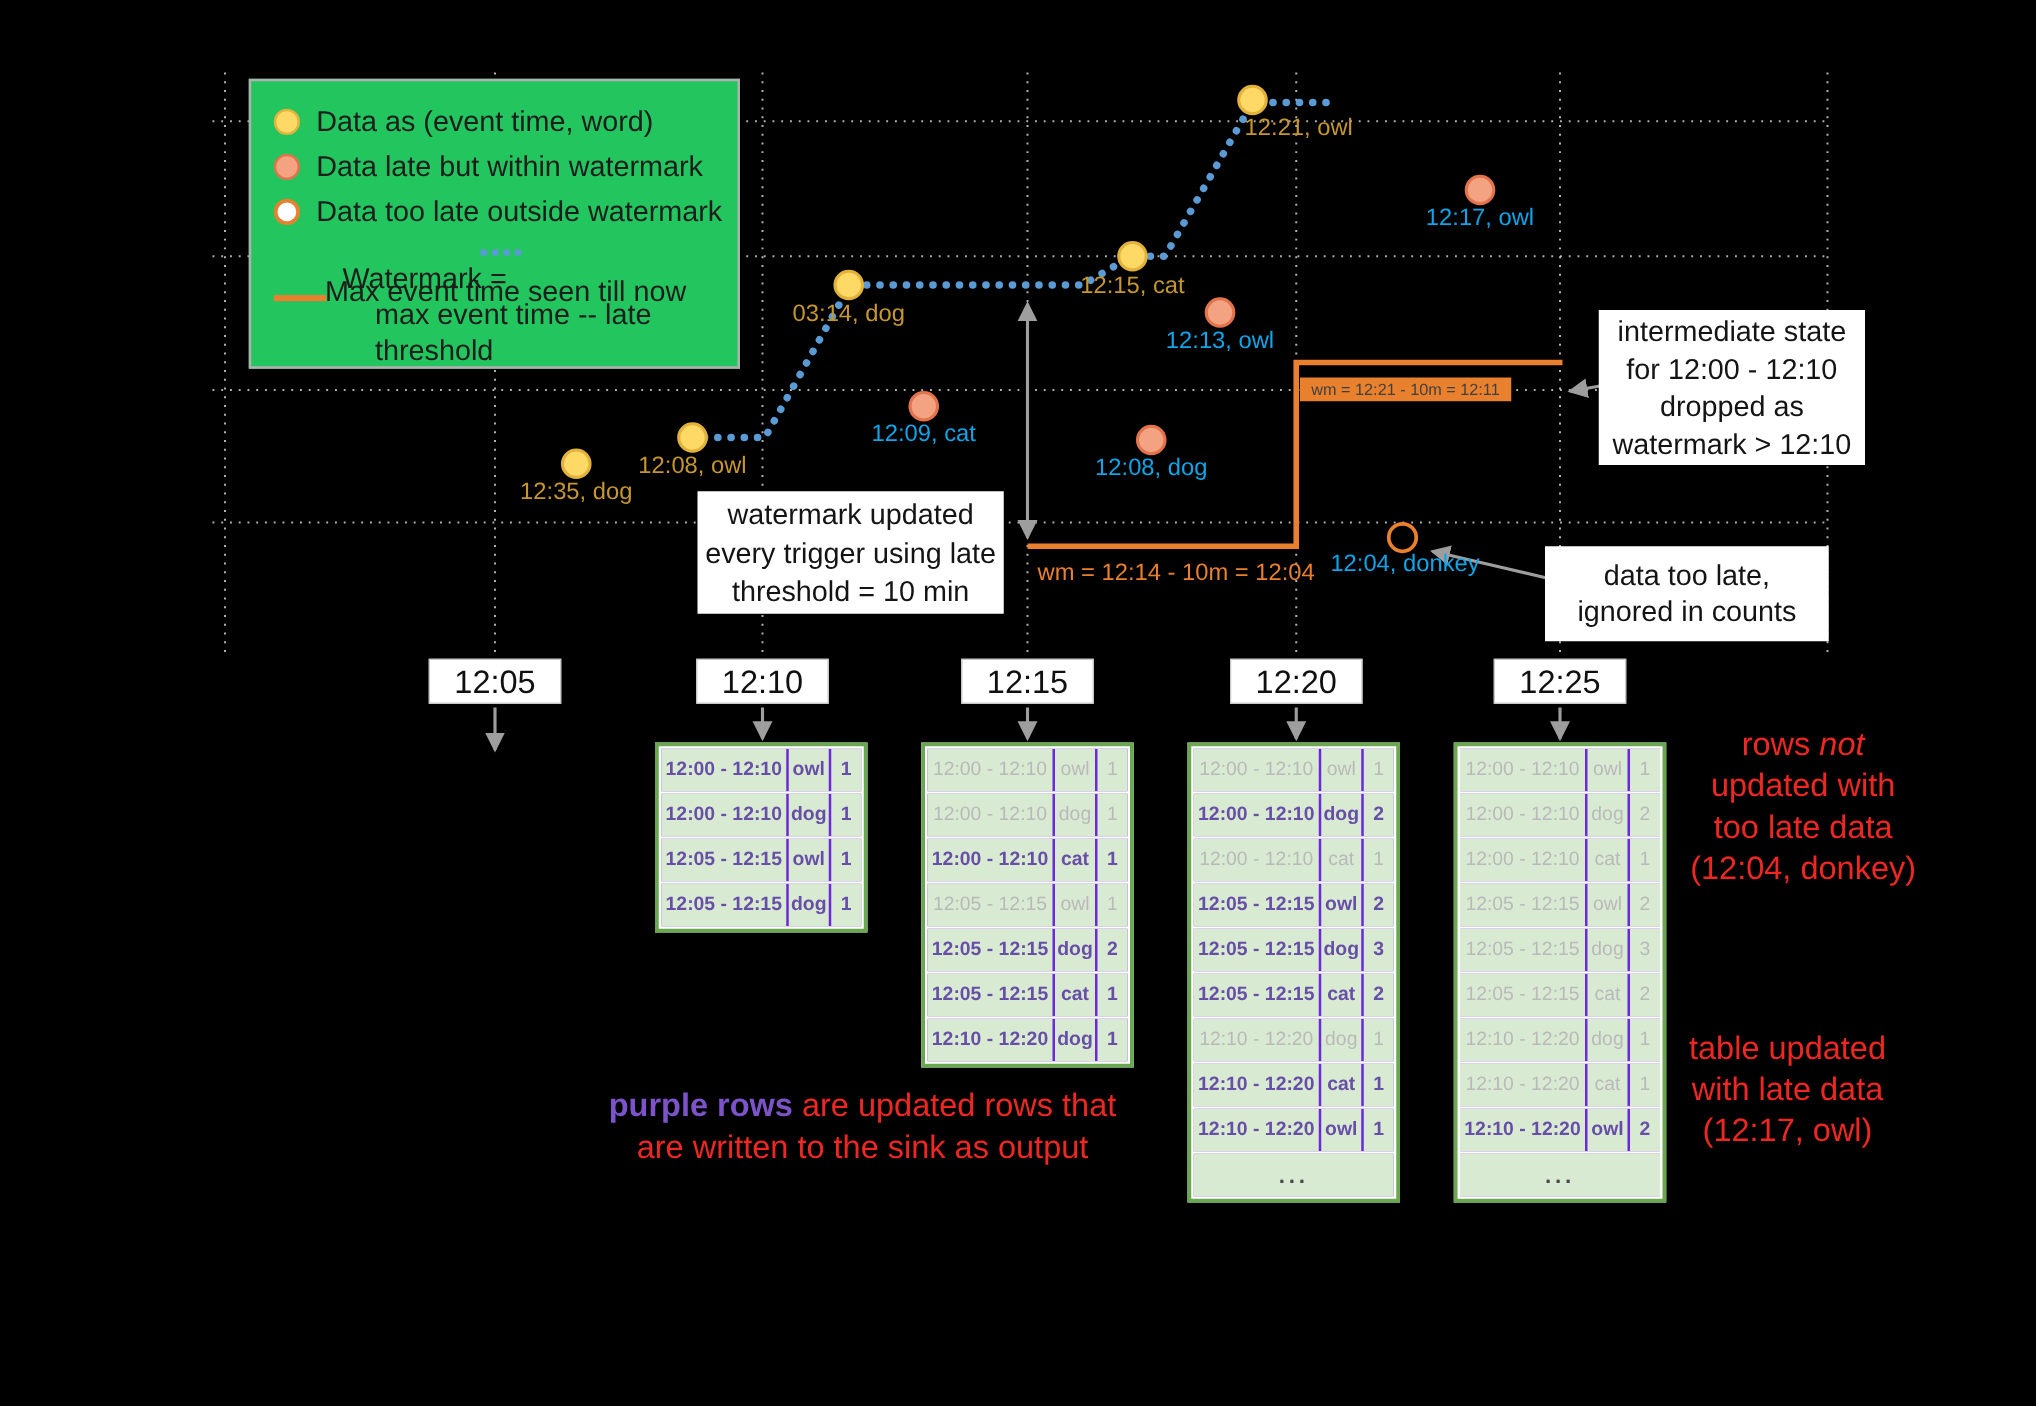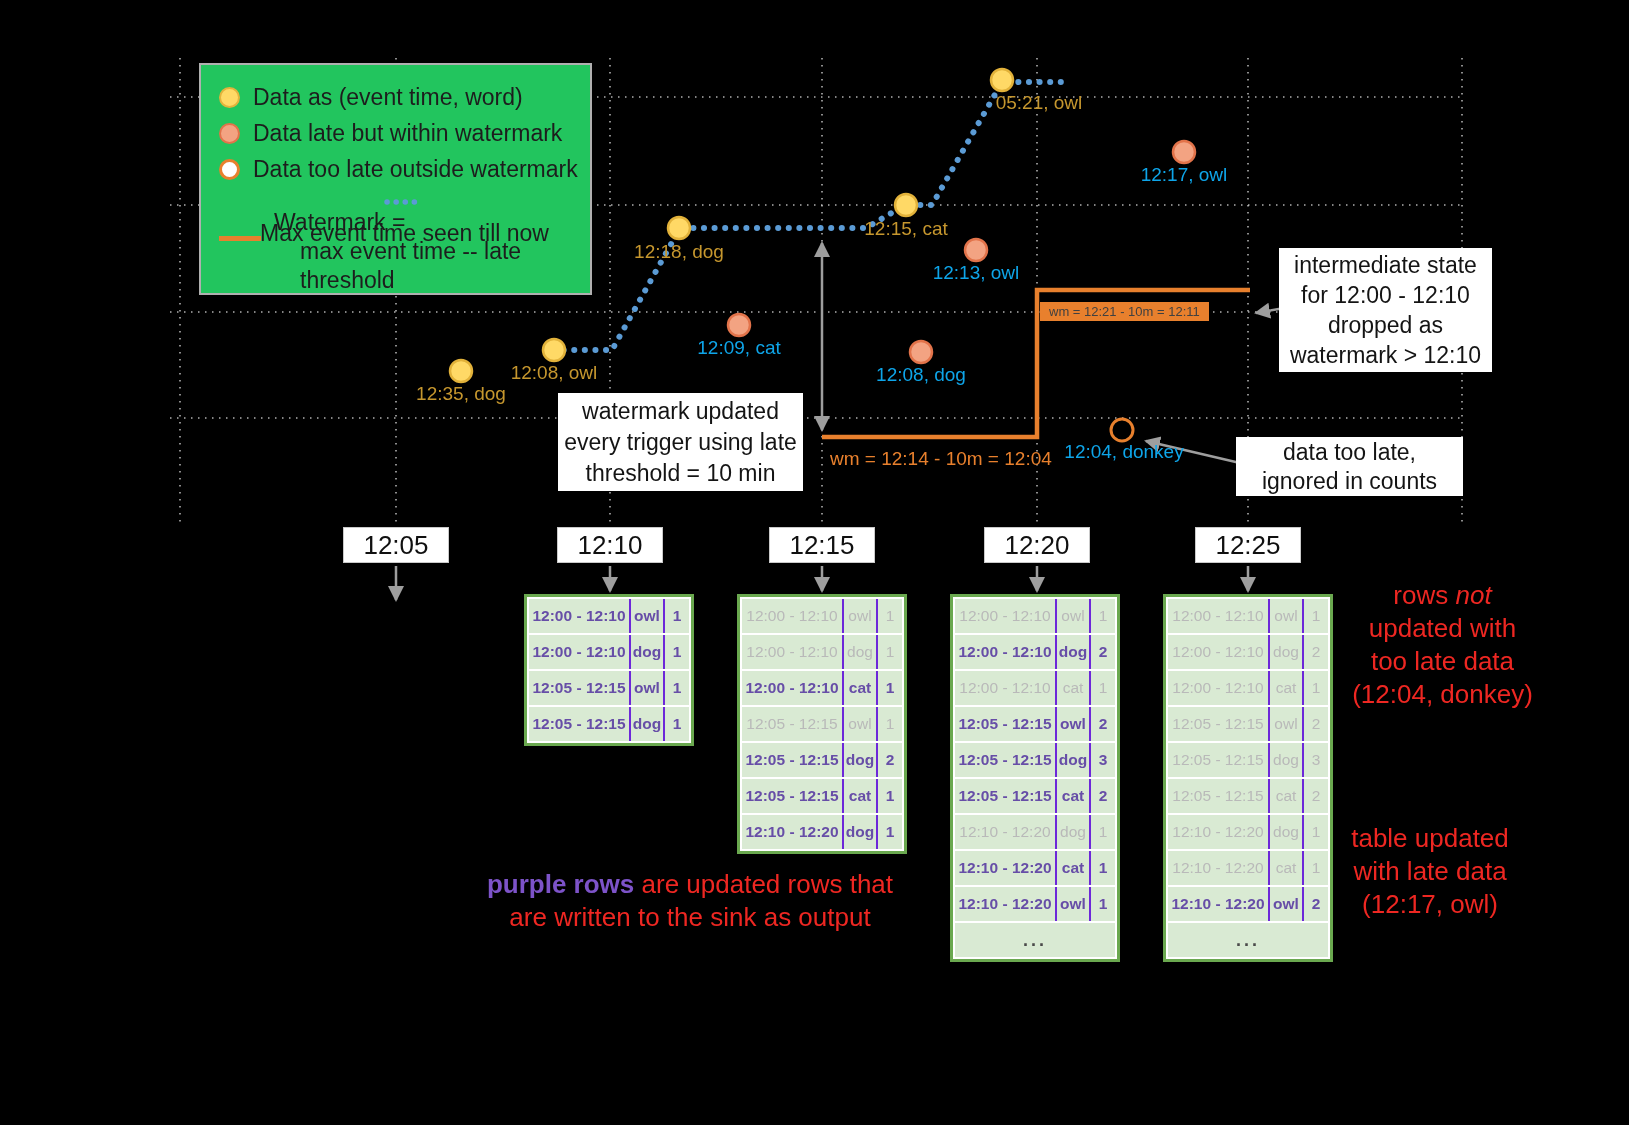--- a/index.html
+++ b/index.html
@@ -57,21 +57,21 @@
   .t-row.old .t-cell{color:#b9b9b9;font-weight:400;}
   .t-row.more{display:block;}
   .t-row.more .t-cell{color:#4a4a4a;font-weight:700;letter-spacing:3px;font-size:18px;}
 
   
   .callout{position:absolute;background:#fff;color:#141414;text-align:center;
     display:flex;align-items:center;justify-content:center;box-sizing:border-box;}
   .pre{white-space:pre-line;}
   .callout-wm{left:558px;top:393px;width:245px;height:98px;font-size:23px;line-height:31px;}
   .callout-int{left:1279px;top:248px;width:213px;height:124px;font-size:23px;line-height:30px;}
-  .callout-late{left:1236px;top:437px;width:227px;height:59px;font-size:23px;line-height:29px;}
+  .callout-late{left:1236px;top:437px;width:227px;height:76px;font-size:23px;line-height:29px;}
 
   
   .red-note{position:absolute;color:#ee2722;font-size:26px;line-height:33px;text-align:center;}
   .note-a{left:1340px;top:579px;width:205px;}
   .note-b{left:1330px;top:822px;width:200px;}
   .note-c{left:470px;top:868px;width:440px;}
   .note-c .hl{color:#7d53c9;font-weight:700;}
   em{font-style:italic;}
 </style>
 </head>
@@ -155,23 +155,23 @@
       <div class="wm-lines">
         <span>Watermark =</span>
         <span class="indent">max event time -- late threshold</span>
       </div>
     </div>
   </div>
 
   <div id="labels-layer">
       <div class="pt-label ontime" style="left: 461px; top: 383px;">12:35, dog</div>
       <div class="pt-label ontime" style="left: 554px; top: 362px;">12:08, owl</div>
-      <div class="pt-label ontime" style="left: 679px; top: 241px;">12:18, dog</div>
+      <div class="pt-label ontime" style="left: 679px; top: 241px;">03:14, dog</div>
       <div class="pt-label ontime" style="left: 906px; top: 218px;">12:15, cat</div>
-      <div class="pt-label ontime" style="left: 1039px; top: 92px;">05:21, owl</div>
+      <div class="pt-label ontime" style="left: 1039px; top: 92px;">12:21, owl</div>
       <div class="pt-label late" style="left: 739px; top: 337px;">12:09, cat</div>
       <div class="pt-label late" style="left: 976px; top: 262px;">12:13, owl</div>
       <div class="pt-label late" style="left: 921px; top: 364px;">12:08, dog</div>
       <div class="pt-label late" style="left: 1184px; top: 164px;">12:17, owl</div>
       <div class="pt-label toolate" style="left: 1124px; top: 441px;">12:04, donkey</div>
     </div>
 
   <div class="wm1-label">wm = 12:14 - 10m = 12:04</div>
   <div class="wm2-label">wm = 12:21 - 10m = 12:11</div>
 

